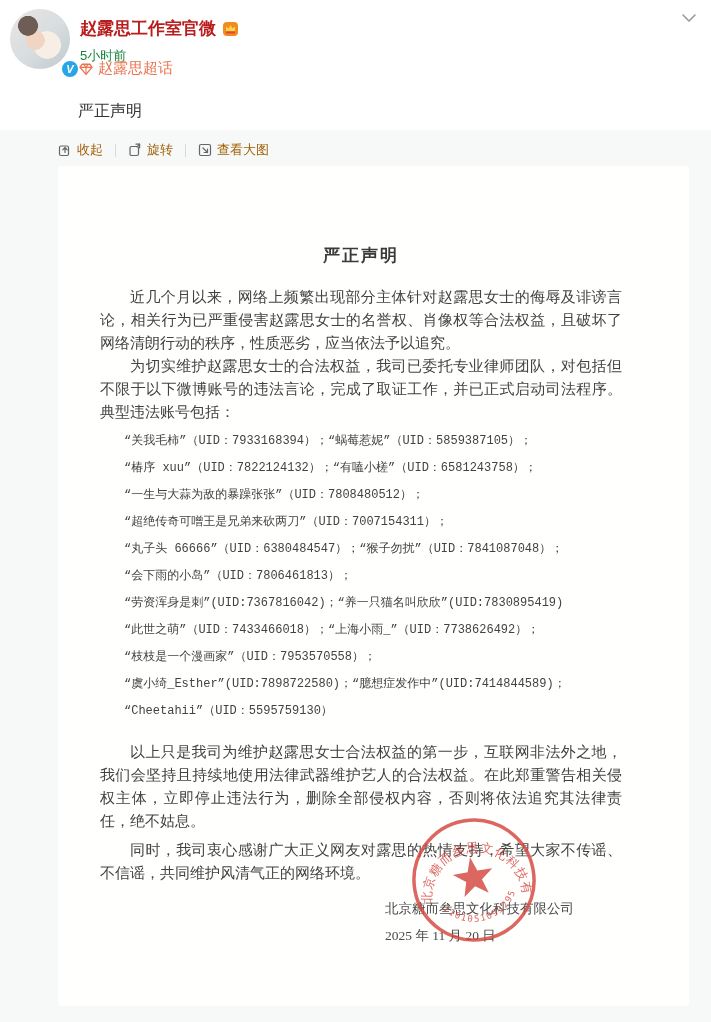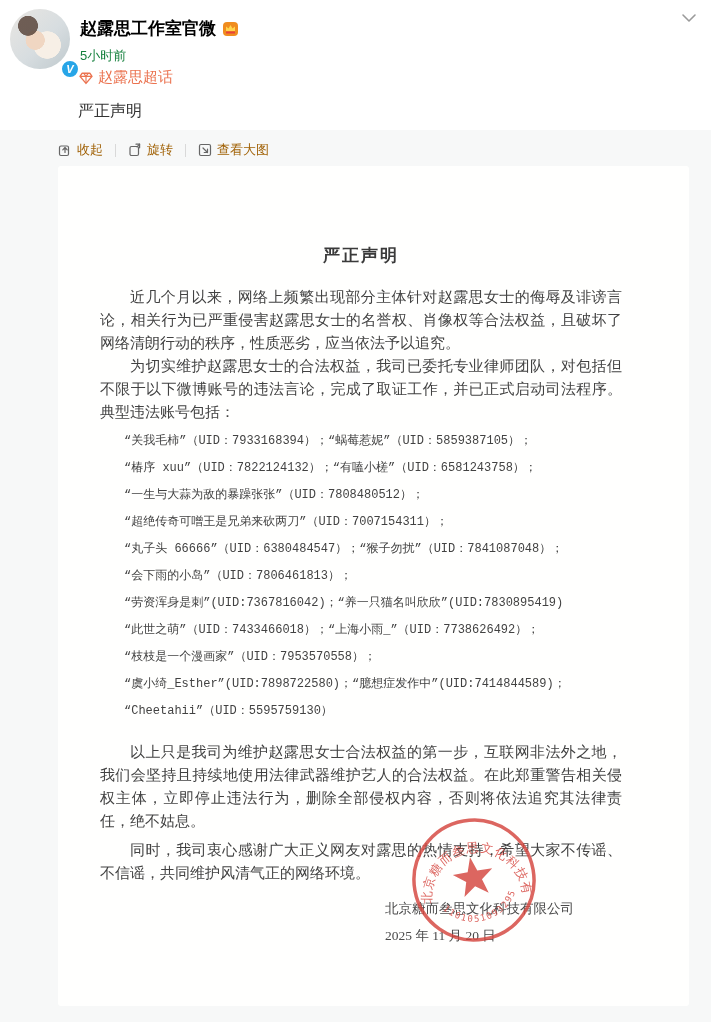--- a/index.html
+++ b/index.html
@@ -17,24 +17,24 @@
       radial-gradient(circle at 42% 52%, #f0d6c2 0 20%, rgba(240,214,194,0) 21%),
       radial-gradient(circle at 62% 60%, #f7efe6 0 26%, rgba(247,239,230,0) 27%),
       linear-gradient(135deg,#e9e6e2 0%,#d7dde0 55%,#bfc9cd 100%);
   }
   .v-badge {
     position:absolute; left:50px; top:50px; width:20px; height:20px; border-radius:50%;
     background:#27a5e7; border:2px solid #fff; color:#fff; font-size:11px; font-weight:bold;
     display:flex; align-items:center; justify-content:center; font-style:italic;
   }
   .name-row { position:absolute; left:80px; top:17px; display:flex; align-items:center; gap:6px; }
-  .acct-name { font-size:17px; font-weight:bold; color:#000000; }
+  .acct-name { font-size:17px; font-weight:bold; color:#b91c1c; }
   .crown-badge { width:17px; height:17px; display:inline-block; }
   .time { position:absolute; left:80px; top:47px; font-size:13px; color:#15803d; }
-  .tag-row { position:absolute; left:78px; top:68px; display:flex; align-items:center; gap:4px; color:#eb7350; font-size:15px; cursor:pointer; }
+  .tag-row { position:absolute; left:78px; top:59px; display:flex; align-items:center; gap:4px; color:#eb7350; font-size:15px; cursor:pointer; }
   .post-text { position:absolute; left:78px; top:101px; font-size:16px; color:#333; }
   .chevron { position:absolute; right:12px; top:8px; width:20px; height:20px; cursor:pointer; }
   
   .panel { position:absolute; left:0; top:130px; width:711px; height:892px; background:#f7f8f8; }
   .toolbar { position:absolute; left:58px; top:11px; display:flex; align-items:center; font-size:13px; color:#a16207; }
   .tb-item { display:flex; align-items:center; gap:5px; cursor:pointer; }
   .tb-divider { width:1px; height:13px; background:#d9d9d9; margin:0 12px; }
   
   .card {
     position:absolute; left:58px; top:36px; width:631px; height:840px; background:#fffffe;

